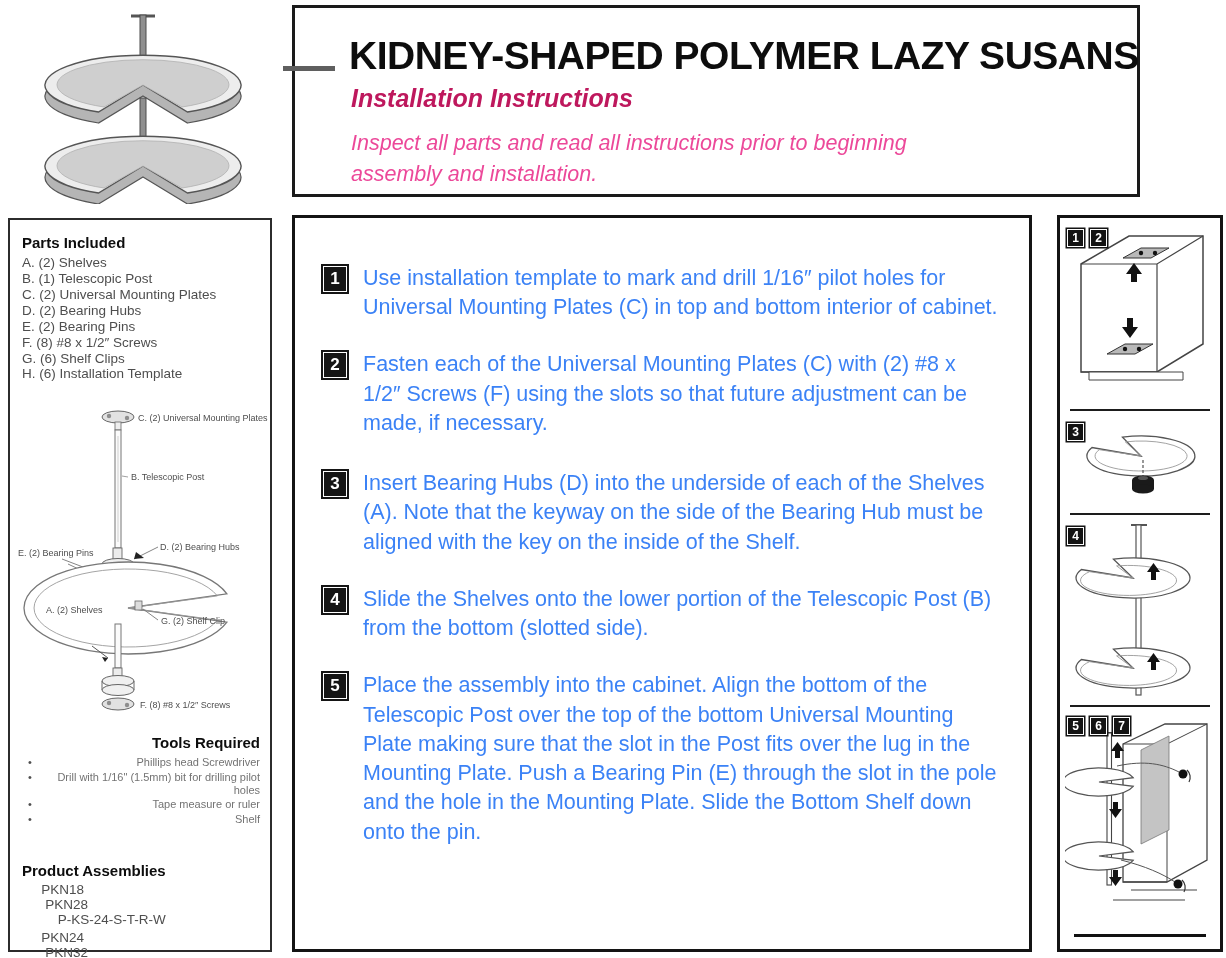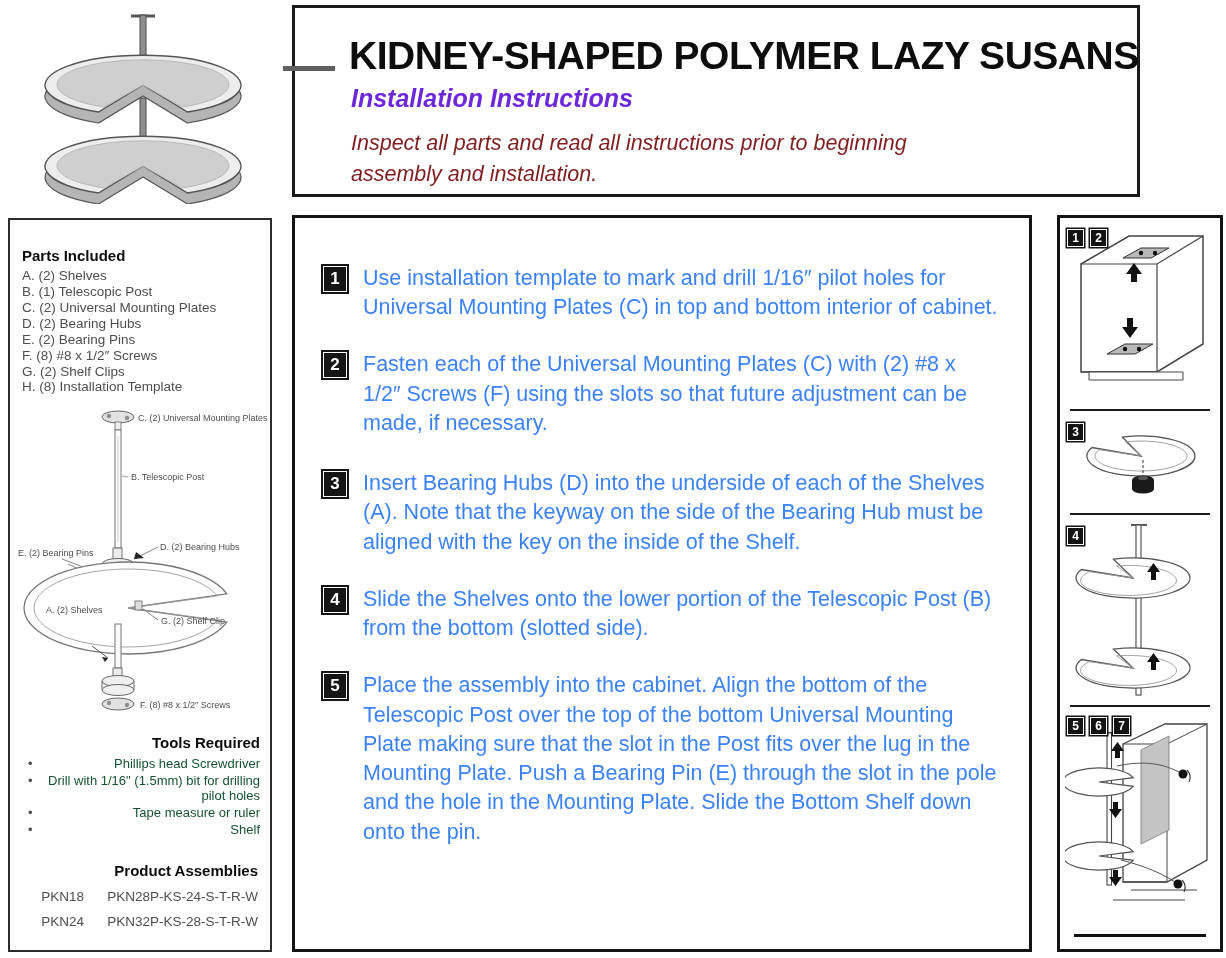--- a/index.html
+++ b/index.html
@@ -7,37 +7,37 @@
   body { font-family:"Liberation Sans", sans-serif; }
   .page { position:relative; width:1226px; height:958px; background:#fff; overflow:hidden; }
 
   
   .header-box { position:absolute; left:292px; top:5px; width:848px; height:192px;
                 border:3px solid #1a1a1a; background:#fff; }
   .header-dash { position:absolute; left:-12px; top:58px; width:52px; height:5px; background:#5f5f5f; }
   .title { position:absolute; left:54px; top:26px; margin:0; font-size:39px; font-weight:700;
            letter-spacing:-0.5px; color:#0d0d0d; white-space:nowrap; }
   .subtitle { position:absolute; left:56px; top:76px; margin:0; font-size:25px; font-weight:700;
-              font-style:italic; color:#6d28d9; }
+              font-style:italic; color:#be185d; }
   .note { position:absolute; left:56px; top:120px; margin:0; width:580px; font-size:21.5px;
-          font-style:italic; color:#7f1d1d; line-height:1.45; }
+          font-style:italic; color:#ec4899; line-height:1.45; }
 
   
   .left-panel { position:absolute; left:8px; top:218px; width:264px; height:734px;
                 border:2px solid #2c2c2c; background:#fff; }
   h3.sec { margin:0; font-size:15px; font-weight:700; color:#0d0d0d; }
-  .parts { position:absolute; left:12px; top:27px; }
+  .parts { position:absolute; left:12px; top:14px; }
   .parts ul { list-style:none; margin:4px 0 0; padding:0; font-size:13.5px; color:#4e4e4e; line-height:1.18; }
   .exploded-wrap { position:absolute; left:0; top:176px; }
   .tools { position:absolute; left:12px; top:514px; width:238px;text-align:right; }
-  .tools ul { list-style:none; margin:5px 0 0; padding:0; font-size:13px; color:#14532d; line-height:1.16; }
+  .tools ul { list-style:none; margin:5px 0 0; padding:0; font-size:11px; color:#737373; line-height:1.16; }
   .tools li { position:relative; padding-left:22px; margin-bottom:2px; }
   .tools li::before { content:"\2022"; position:absolute; left:6px; color:#4e4e4e; }
   .assemblies { position:absolute; left:12px; top:642px;text-align:right; }
-  .pa-row { display:flex; font-size:13.5px; color:#4e4e4e; margin-top:10px; }
+  .pa-row { display:flex; font-size:13.5px; color:#4e4e4e; margin-top:3px;flex-direction:column; }
   .pa-row span:nth-child(1) { width:62px; }
   .pa-row span:nth-child(2) { width:66px; }
 
   
   .mid-panel { position:absolute; left:292px; top:215px; width:740px; height:737px;
                border:3px solid #141414; background:#fff; padding:46px 18px 0 26px; }
   .step { display:flex; margin-bottom:28px; }
   .step.s2 { margin-bottom:31px; }
   .stepnum { flex:0 0 24px; height:26px; margin:2px 16px 0 2px; background:#151515; color:#fff;
              font-size:17px; font-weight:700; display:flex; align-items:center; justify-content:center;
@@ -93,22 +93,22 @@
   <div class="left-panel">
     <div class="parts">
       <h3 class="sec">Parts Included</h3>
       <ul>
         <li>A. (2) Shelves</li>
         <li>B. (1) Telescopic Post</li>
         <li>C. (2) Universal Mounting Plates</li>
         <li>D. (2) Bearing Hubs</li>
         <li>E. (2) Bearing Pins</li>
         <li>F. (8) #8 x 1/2″ Screws</li>
-        <li>G. (2) Shelf Clips</li>
-        <li>H. (8) Installation Template</li>
+        <li>G. (6) Shelf Clips</li>
+        <li>H. (6) Installation Template</li>
       </ul>
     </div>
 
     <div class="exploded-wrap">
       <svg width="260" height="322" viewBox="0 0 260 322">
 
         <ellipse cx="108" cy="21" rx="16" ry="6" fill="#e2e2e2" stroke="#666" stroke-width="1"></ellipse>
         <circle cx="99" cy="20" r="2.2" fill="#8e8e8e"></circle>
           <circle cx="117" cy="22" r="2.2" fill="#8e8e8e"></circle>
         <rect x="105" y="26" width="6" height="8" fill="#eee" stroke="#666" stroke-width="0.8"></rect>

